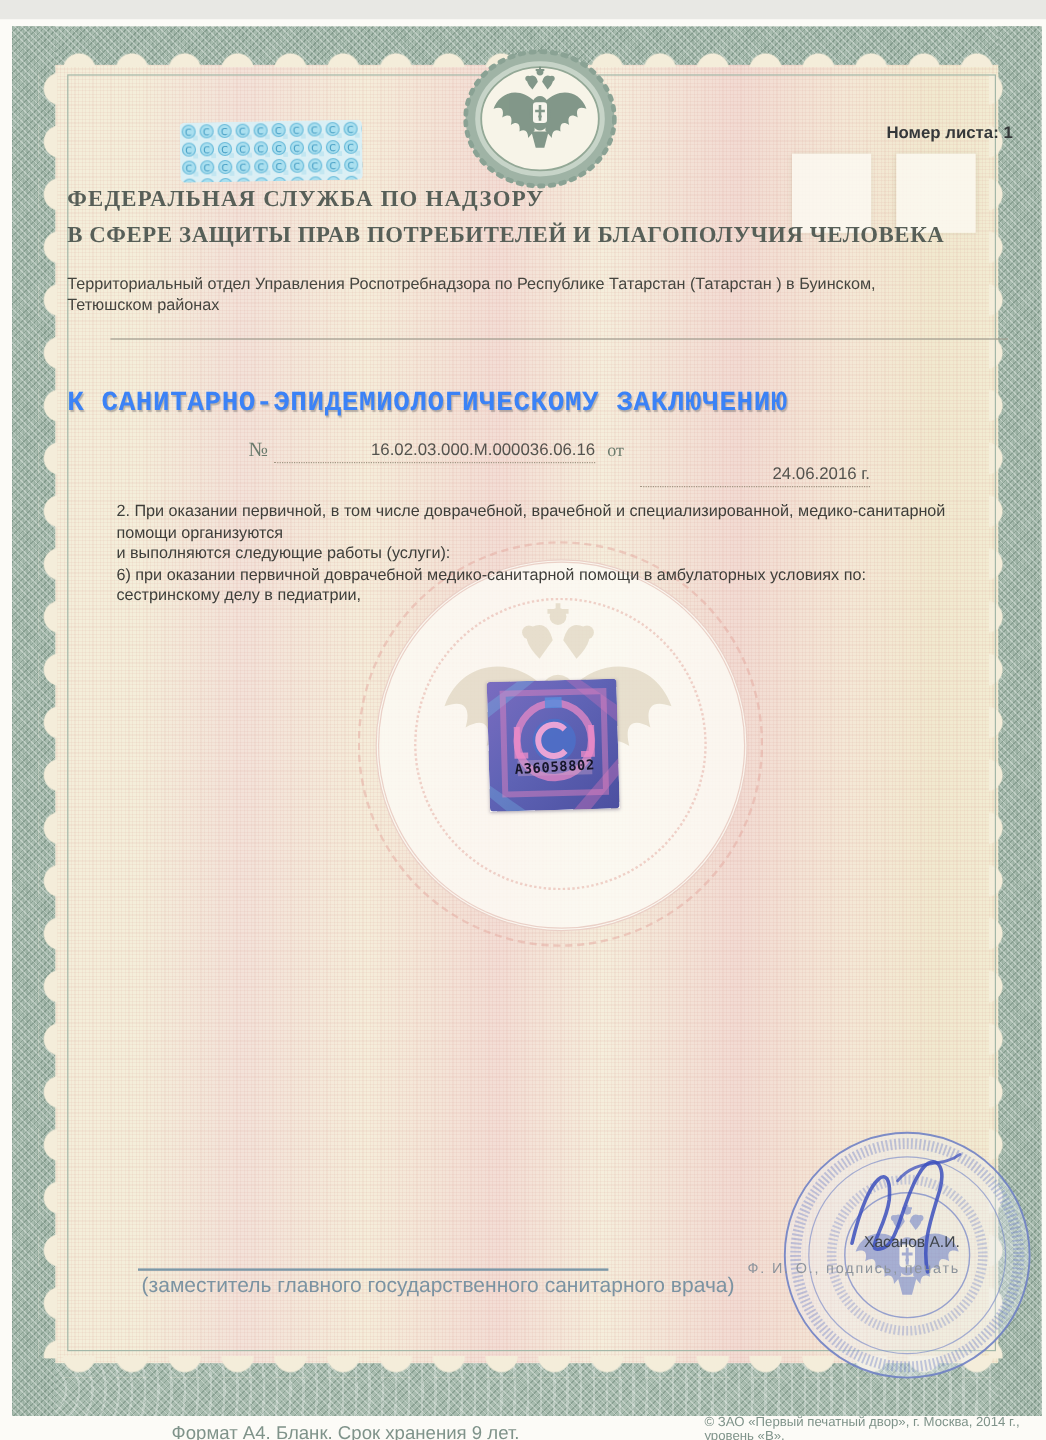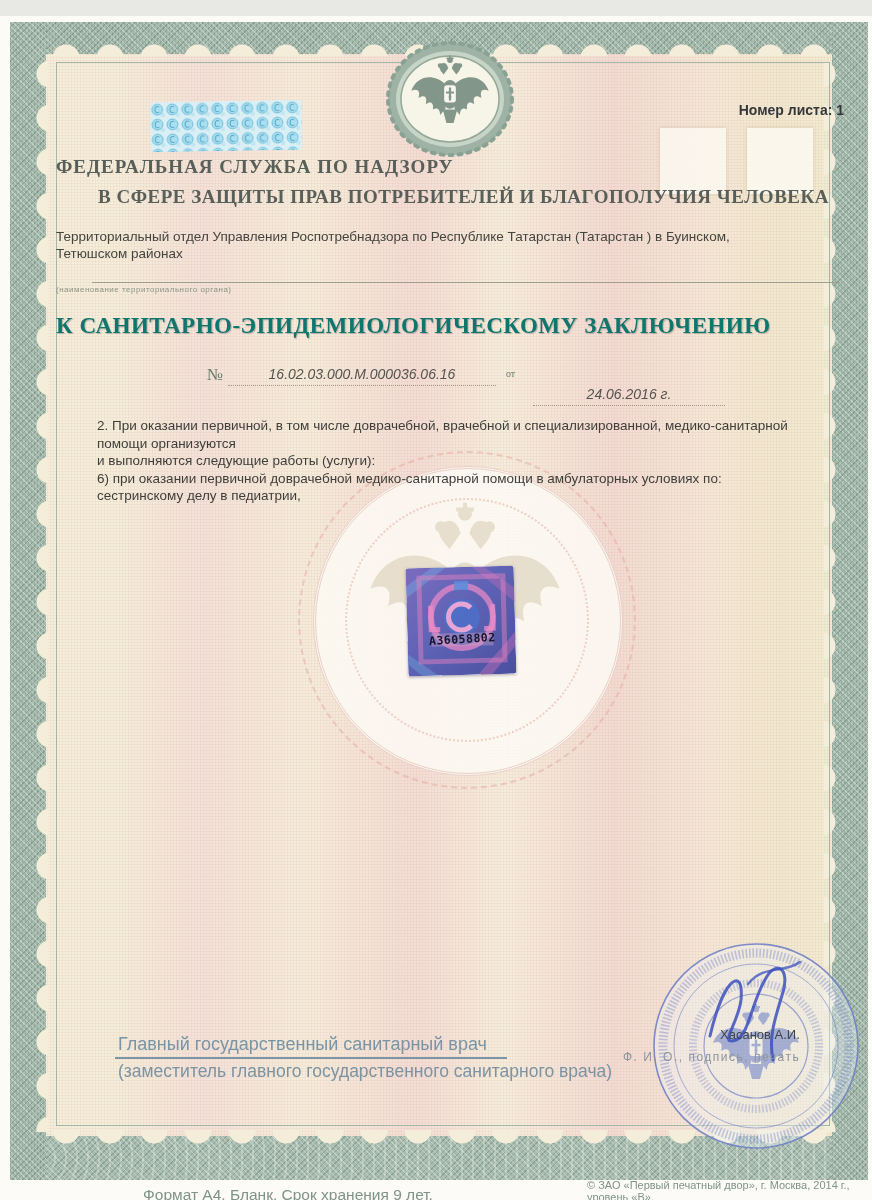--- a/index.html
+++ b/index.html
@@ -51,34 +51,34 @@
         #f1e9cf 93%, #f2ecd3 100%);
   }
   .frame {
     position:absolute; z-index:3; left:56px; top:46px; width:772px; height:1062px;
     border:1.5px solid #a3b7a8; pointer-events:none;
   }
   
   .centerband { position:absolute; left:56px; width:772px; text-align:left; z-index:4; }
   .serifhead { font-family:"Liberation Serif", serif; font-weight:bold; color:#575f58; }
   .t-fed1 { top:140px; font-size:19px; letter-spacing:1px; }
-  .t-fed2 { top:170px; font-size:19px; letter-spacing:.5px;padding-left:42px; }
+  .t-fed2 { top:170px; font-size:19px; letter-spacing:.5px; }
   .t-terr { top:212px; font-size:13.5px; color:#45453f; line-height:17px; }
   .t-terr .inner { display:inline-block; max-width:720px; }
   .rule-terr { position:absolute; z-index:4; left:92px; top:266px; width:748px; height:1px; background:#a09d90; }
   .t-terrcap { top:269px; font-size:8px; color:#8b9486; letter-spacing:.5px; }
   .t-title1 { top:282px; font-size:25px; letter-spacing:1px; color:#5c7a64;
               text-shadow:1px 1px 1px rgba(110,110,110,.45); }
-  .t-title2 { top:297px; font-size:23px; letter-spacing:.5px; color:#0f766e;
-              text-shadow:1px 1px 1px rgba(110,110,110,.45); }
+  .t-title2 { top:307px; font-size:23px; letter-spacing:.5px; color:#3b82f6;
+              text-shadow:1px 1px 1px rgba(110,110,110,.45);font-family:Liberation Mono, monospace; }
   .reflabel { position:absolute; z-index:4; font-family:"Liberation Serif", serif; color:#6a7a6c; }
   .no-label { left:207px; top:349px; font-size:17px; }
-  .from-label { left:506px; top:352px; font-size:10px; }
-  .refval { position:absolute; z-index:4; font-size:14px; color:#54534e; text-align:center;
-            border-bottom:1px dotted #a39684; padding-bottom:3px;font-style:italic; }
+  .from-label { left:506px; top:352px; font-size:15px; }
+  .refval { position:absolute; z-index:4; font-size:14px; color:#54534e; text-align:right;
+            border-bottom:1px dotted #a39684; padding-bottom:3px; }
   .refnum  { left:228px; top:350px; width:268px; }
   .refdate { left:533px; top:370px; width:192px; }
   .bodytext { position:absolute; z-index:4; left:97px; top:401px; width:700px;
               font-size:13.5px; color:#3e3e3a; line-height:17.6px; }
   .sheetnum { position:absolute; z-index:4; left:698px; top:86px; width:146px; text-align:right;
               font-size:14px; font-weight:bold; color:#35383a; }
   .whitebox { position:absolute; z-index:2; width:66px; height:66px;
               background:rgba(251,249,241,.85); box-shadow:0 0 4px rgba(180,170,140,.4); }
   .wb1 { left:660px; top:112px; } .wb2 { left:747px; top:112px; }
   
@@ -177,21 +177,20 @@
   <div class="sheetnum">Номер листа: 1</div>
   <div class="whitebox wb1"></div>
   <div class="whitebox wb2"></div>
 
   <div class="centerband serifhead t-fed1">ФЕДЕРАЛЬНАЯ СЛУЖБА ПО НАДЗОРУ</div>
   <div class="centerband serifhead t-fed2">В СФЕРЕ ЗАЩИТЫ ПРАВ ПОТРЕБИТЕЛЕЙ И БЛАГОПОЛУЧИЯ ЧЕЛОВЕКА</div>
   <div class="centerband t-terr">
     <span class="inner">Территориальный отдел Управления Роспотребнадзора по Республике Татарстан (Татарстан ) в Буинском, Тетюшском районах</span>
   </div>
   <div class="rule-terr"></div>
-  <div class="centerband t-terrcap">(наименование территориального органа)</div>
 
   <div class="centerband serifhead t-title2">К САНИТАРНО-ЭПИДЕМИОЛОГИЧЕСКОМУ ЗАКЛЮЧЕНИЮ</div>
 
   <div class="reflabel no-label">№</div>
   <div class="refval refnum">16.02.03.000.М.000036.06.16</div>
   <div class="reflabel from-label">от</div>
   <div class="refval refdate">24.06.2016 г.</div>
 
   <div class="bodytext">
     <div>2. При оказании первичной, в том числе доврачебной, врачебной и специализированной, медико-санитарной помощи организуются</div>
@@ -228,21 +227,20 @@
       <path d="M24,38 v24 h9" fill="none" stroke="rgba(240,140,200,.75)" stroke-width="5"></path>
       <path d="M86,38 v24 h-9" fill="none" stroke="rgba(240,140,200,.75)" stroke-width="5"></path>
       <rect x="48" y="14" width="14" height="9" fill="rgba(90,140,220,.85)"></rect>
       <circle cx="55" cy="50" r="18" fill="rgba(76,112,200,.85)"></circle>
       <path d="M64,41 A13,13 0 1 0 64,59" fill="none" stroke="rgba(250,170,215,.9)" stroke-width="5"></path>
       <rect x="24" y="66" width="62" height="13" fill="rgba(205,165,205,.40)"></rect>
       <text x="55" y="76" text-anchor="middle" transform="rotate(-2 55 76)" font-family="DejaVu Sans Mono, monospace" font-size="11.5" font-weight="bold" fill="#16162a" letter-spacing="0.5">А36058802</text>
     </svg>
   </div>
 
-  <div class="sigrole1">Главный государственный санитарный врач</div>
   <div class="sigline"></div>
   <div class="sigrole2">(заместитель главного государственного санитарного врача)</div>
 
   <div class="stamp">
     <svg width="216" height="216" viewBox="0 0 216 216">
       <circle cx="108" cy="108" r="102" fill="rgba(238,242,250,.40)" stroke="#7082c6" stroke-width="1.6" opacity=".9"></circle>
       <circle cx="108" cy="108" r="93" fill="none" stroke="rgba(95,115,195,.35)" stroke-width="9" stroke-dasharray="1.6 1.9"></circle>
       <circle cx="108" cy="108" r="82" fill="none" stroke="#7082c6" stroke-width="1" opacity=".6"></circle>
       <circle cx="108" cy="108" r="63" fill="none" stroke="rgba(95,115,195,.30)" stroke-width="8" stroke-dasharray="1.6 1.9"></circle>
       <circle cx="108" cy="108" r="52" fill="none" stroke="#7082c6" stroke-width="1.2" opacity=".7"></circle>

